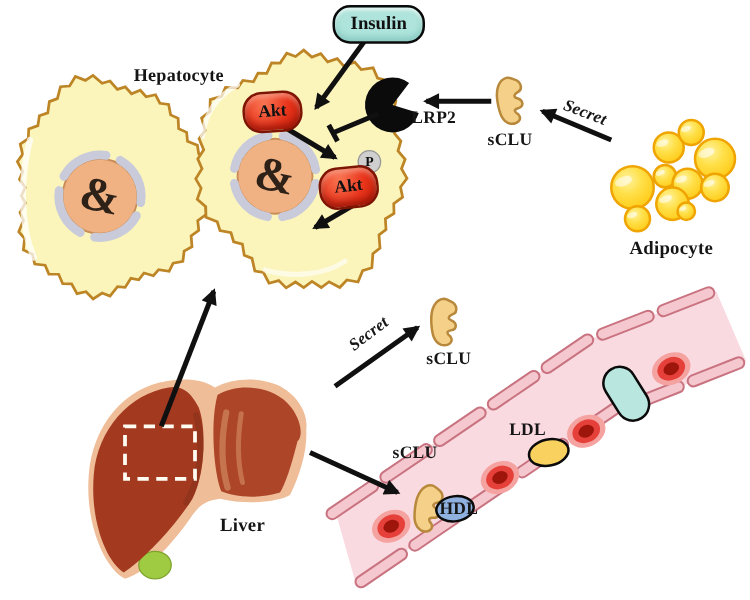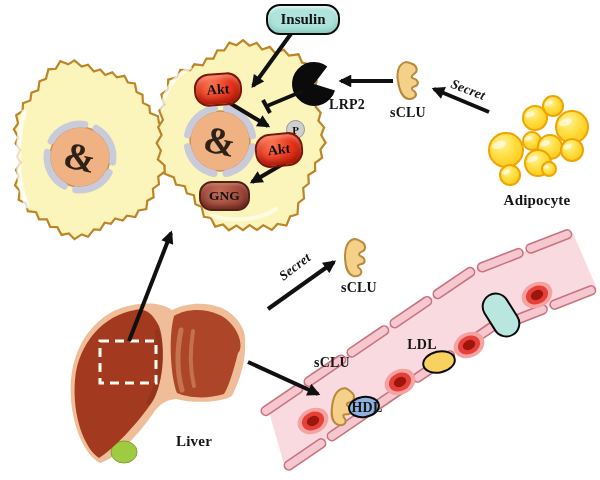--- a/index.html
+++ b/index.html
@@ -160,38 +160,36 @@
       <line x1="263" y1="100" x2="270" y2="113"></line>
       <line x1="288" y1="161" x2="252" y2="182" marker-end="url(#ah)"></line>
       <line x1="393" y1="81" x2="341" y2="81" marker-end="url(#ah)"></line>
       <line x1="489" y1="112" x2="434" y2="89" marker-end="url(#ah)"></line>
       <line x1="129" y1="341" x2="171" y2="233" marker-end="url(#ah)"></line>
       <line x1="268" y1="309" x2="334" y2="262" marker-end="url(#ah)"></line>
       <line x1="248" y1="362" x2="318" y2="394" marker-end="url(#ah)"></line>
     </g>
   </svg>
 
+  <div class="lbl" id="lbl-hepatocyte" style="left:143px;top:61px;font-size:14.5px">Hepatocyte</div>
   <div class="pill" id="insulin-box">
     <span>Insulin</span>
   </div>
   <div class="pill akt" id="akt-1">
     <span>Akt</span>
   </div>
   <div class="pill" id="p-badge">
     <span>P</span>
   </div>
   <div class="pill akt" id="akt-2">
     <span>Akt</span>
   </div>
-  <div class="pill" id="gng">
-    <span>GNG</span>
-  </div>
-  <div class="lbl" style="left:347px;top:105px">LRP2</div>
+  <div class="lbl" style="left:347px;top:95px">LRP2</div>
   <div class="lbl" style="left:408px;top:113px">sCLU</div>
   <div class="lbl" style="left:359px;top:288px">sCLU</div>
   <div class="lbl" style="left:332px;top:363px">sCLU</div>
   <div class="lbl secret" id="secret-1" style="left:468px;top:90px">Secret</div>
   <div class="lbl secret" id="secret-2" style="left:295px;top:267px">Secret</div>
   <div class="lbl big" style="left:537px;top:200px">Adipocyte</div>
-  <div class="lbl big" style="left:194px;top:441px">Liver</div>
+  <div class="lbl big" style="left:194px;top:421px">Liver</div>
   <div class="lbl" style="left:422px;top:345px">LDL</div>
   <div class="lbl" style="left:367px;top:408px">HDL</div>
 </div>
 
 </body></html>

